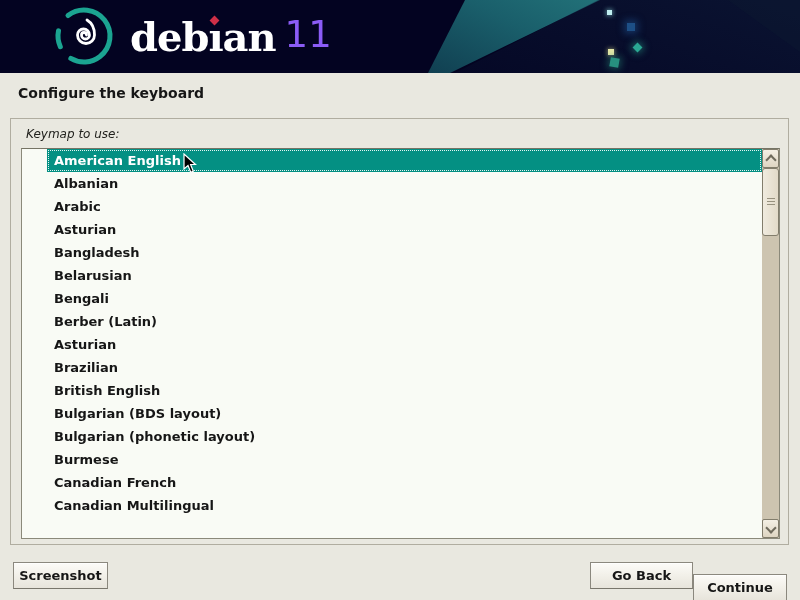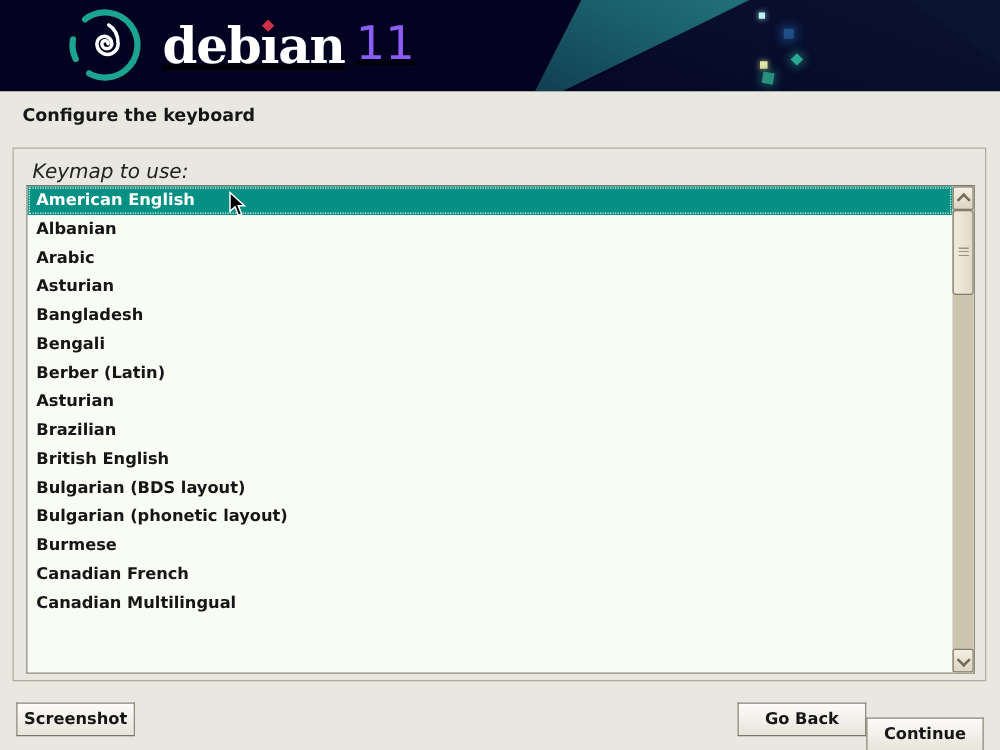--- a/index.html
+++ b/index.html
@@ -28,35 +28,35 @@
   .wedge3{position:absolute;left:0;top:0;width:800px;height:73px;
     background:rgba(12,24,48,.6);
     clip-path:polygon(728px 0,800px 0,800px 52px);}
   .sq{position:absolute;}
   .sq1{left:607px;top:10px;width:5px;height:5px;background:#bfeef0;box-shadow:0 0 4px 1px rgba(150,230,230,.5);}
   .sq2{left:627px;top:23px;width:8px;height:8px;background:#1d4f86;box-shadow:0 0 7px 3px rgba(30,80,140,.55);}
   .sq3{left:608px;top:49px;width:6px;height:6px;background:#e8e9a8;box-shadow:0 0 4px 1px rgba(230,230,150,.45);}
   .sq4{left:634px;top:44px;width:7px;height:7px;background:#2aa893;transform:rotate(45deg);box-shadow:0 0 7px 2px rgba(40,160,140,.5);}
   .sq5{left:610px;top:58px;width:9px;height:9px;background:#27907f;transform:rotate(10deg);box-shadow:0 0 7px 2px rgba(40,140,120,.5);}
   #logo-swirl{position:absolute;left:46px;top:6px;}
-  #brand{position:absolute;left:130px;top:0;height:73px;display:flex;align-items:center;text-decoration:underline;}
+  #brand{position:absolute;left:130px;top:0;height:73px;display:flex;align-items:center;}
   .brand-word{font-family:"DejaVu Serif","Liberation Serif",serif;font-weight:bold;color:#fff;font-size:40px;line-height:73px;letter-spacing:-1px;}
   .brand-i-wrap{position:relative;display:inline-block;}
   .brand-diamond{position:absolute;left:50%;top:17px;width:7px;height:7px;margin-left:-4px;background:var(--brand-diamond-red);transform:rotate(45deg);}
   #brand .version{font-size:37px;color:#8b5cf6;margin-left:9px;position:relative;top:-2px;font-weight:400;line-height:73px;}
 
   
   #page-title{position:absolute;left:18px;top:85px;font-size:14px;font-weight:bold;color:var(--text);text-align:right;}
 
   
   #frame{position:absolute;left:10px;top:118px;width:777px;height:425px;border:1px solid #b0ada0;background:var(--content-bg);}
-  #keymap-label{position:absolute;left:15px;top:8px;font-size:16px;font-style:italic;color:#22221e;}
+  #keymap-label{position:absolute;left:15px;top:8px;font-size:12px;font-style:italic;color:#22221e;}
   #listbox{position:absolute;left:10px;top:29px;width:757px;height:389px;background:var(--list-bg);
     border:1px solid #8b897a;border-top-color:#767465;overflow:hidden;}
-  #rows{position:absolute;left:0;top:0;right:17px;bottom:0;}
+  #rows{position:absolute;left:0;top:0;right:17px;bottom:0;padding-left:25px;}
   .row{height:23px;line-height:23px;padding-left:7px;font-size:13px;font-weight:bold;color:var(--text);white-space:nowrap;}
   .row.selected{background:var(--accent-teal);color:var(--selected-text);outline:1px dotted rgba(255,255,255,.9);outline-offset:-2px;}
 
   
   #scrollbar{position:absolute;right:0;top:0;width:17px;height:100%;background:var(--scrollbar-track);}
   .sb-btn{position:absolute;left:0;width:17px;height:19px;box-sizing:border-box;border:1px solid #827d6c;border-radius:2px;
     background:linear-gradient(#f4efe4,#ded5c2);display:flex;align-items:center;justify-content:center;}
   #sb-up{top:0;}
   #sb-down{bottom:0;}
   .chev{width:6px;height:6px;border-left:2px solid #6f6a5c;border-top:2px solid #6f6a5c;transform:rotate(45deg);margin-top:3px;}
@@ -115,20 +115,21 @@
   <div class="row selected"><span class="row-label">American English</span></div>
 
   <div class="row"><span class="row-label">Albanian</span></div>
 
   <div class="row"><span class="row-label">Arabic</span></div>
 
   <div class="row"><span class="row-label">Asturian</span></div>
 
   <div class="row"><span class="row-label">Bangladesh</span></div>
 
+  <div class="row"><span class="row-label">Belarusian</span></div>
 
   <div class="row"><span class="row-label">Bengali</span></div>
 
 
   <div class="row"><span class="row-label">Berber (Latin)</span></div>
 
   <div class="row"><span class="row-label">Asturian</span></div>
 
   <div class="row"><span class="row-label">Brazilian</span></div>
 

